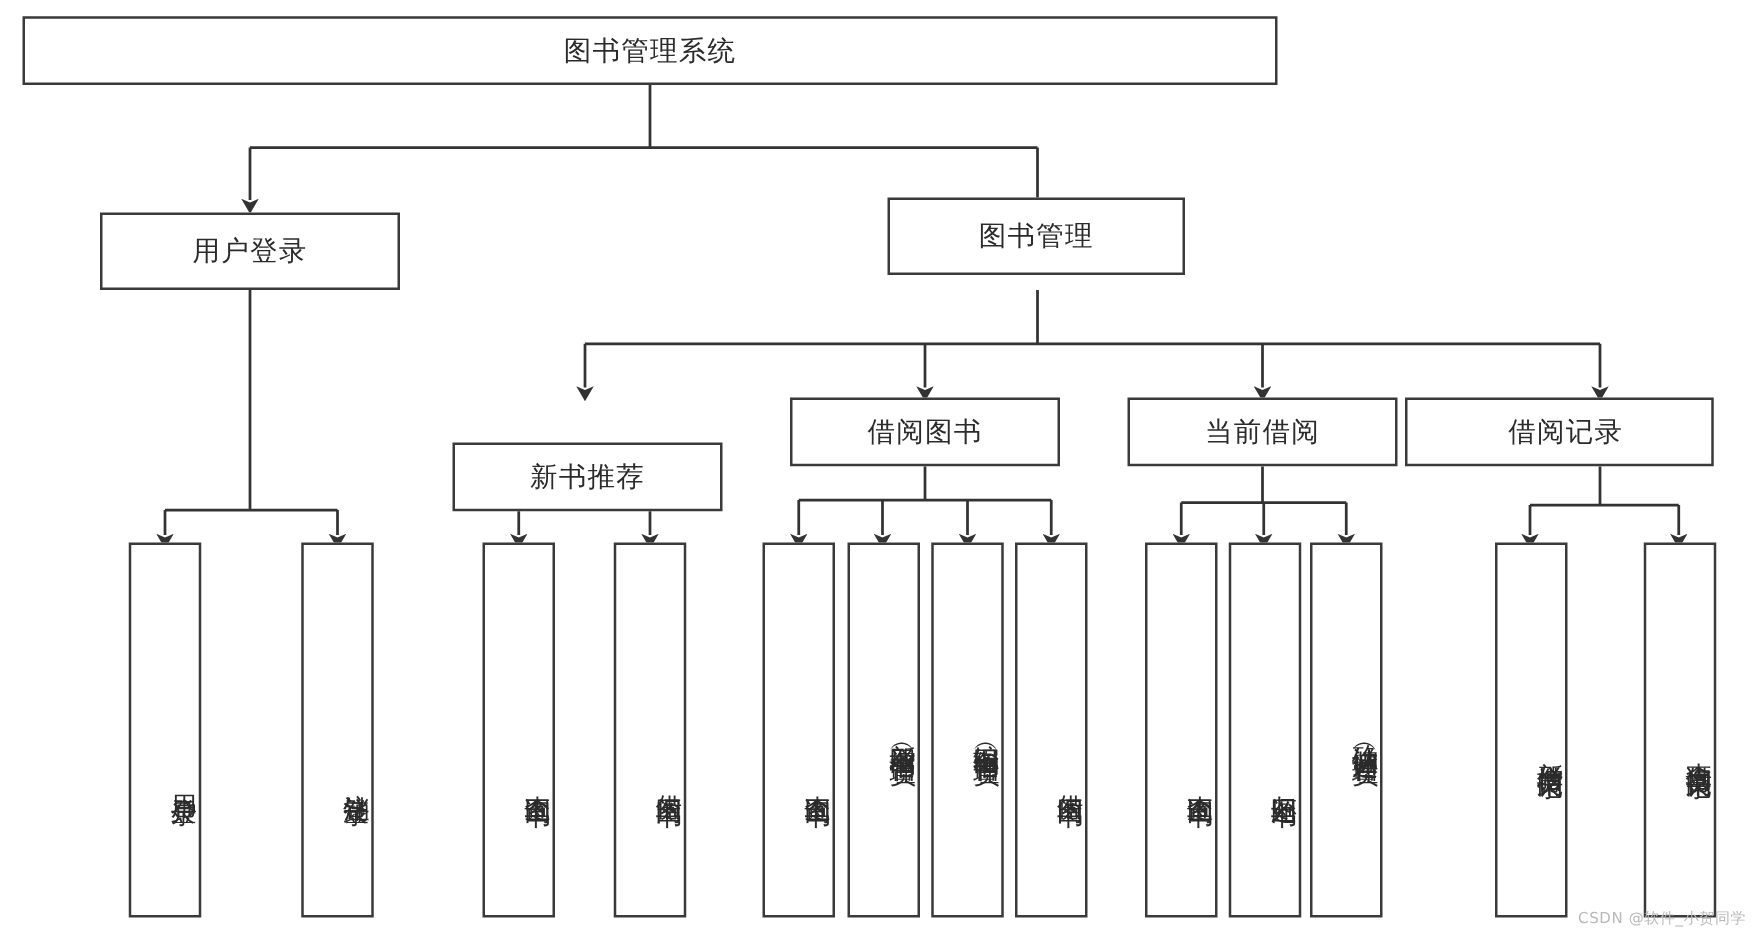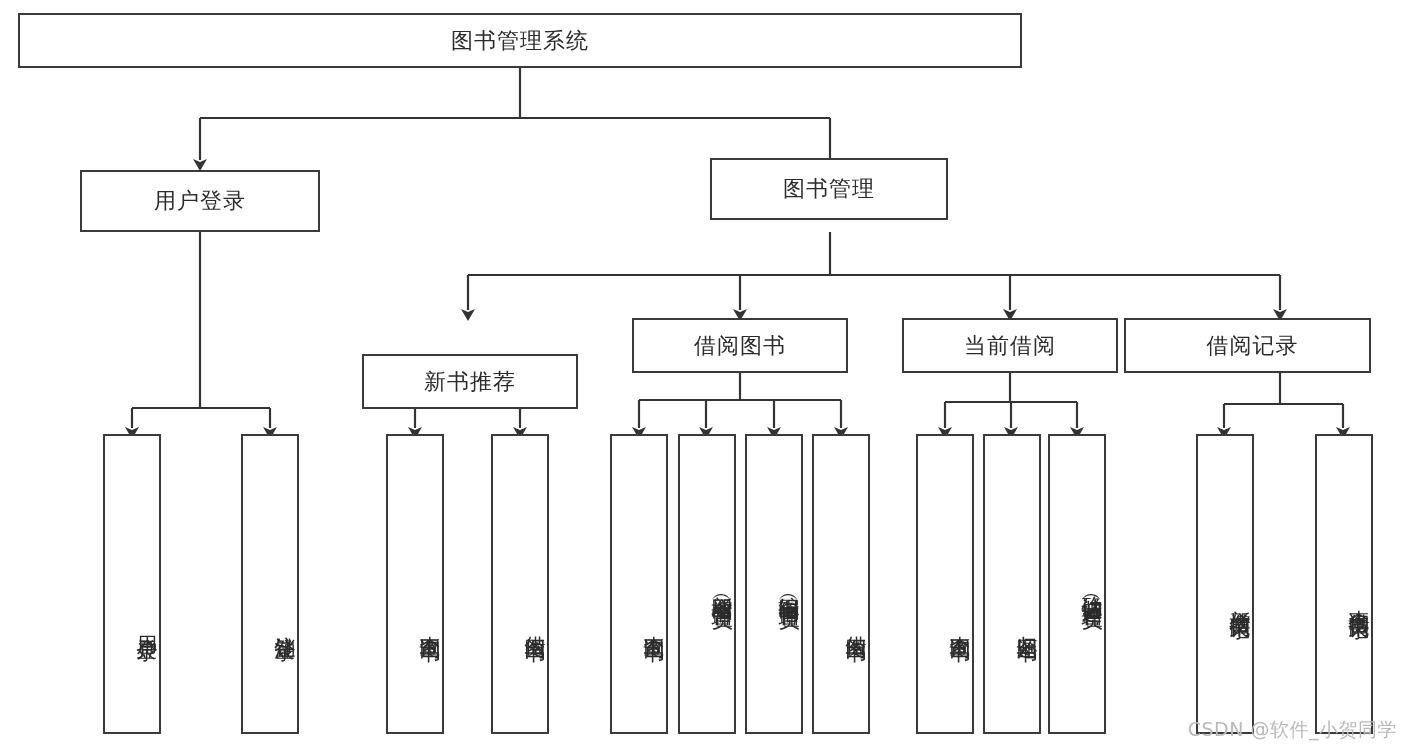--- a/index.html
+++ b/index.html
@@ -58,21 +58,21 @@
     stroke-width: 2.2;
     fill: none;
   }
   .arrowhead {
     fill: #333333;
   }
   .watermark {
     position: absolute;
     right: 8px;
     bottom: 4px;
-    font-size: 19px;
+    font-size: 12px;
     color: #b9b9b9;
     white-space: nowrap;
     letter-spacing: 0.5px;
   }
 </style>
 </head>
 <body>
 
 <div id="canvas">
 

